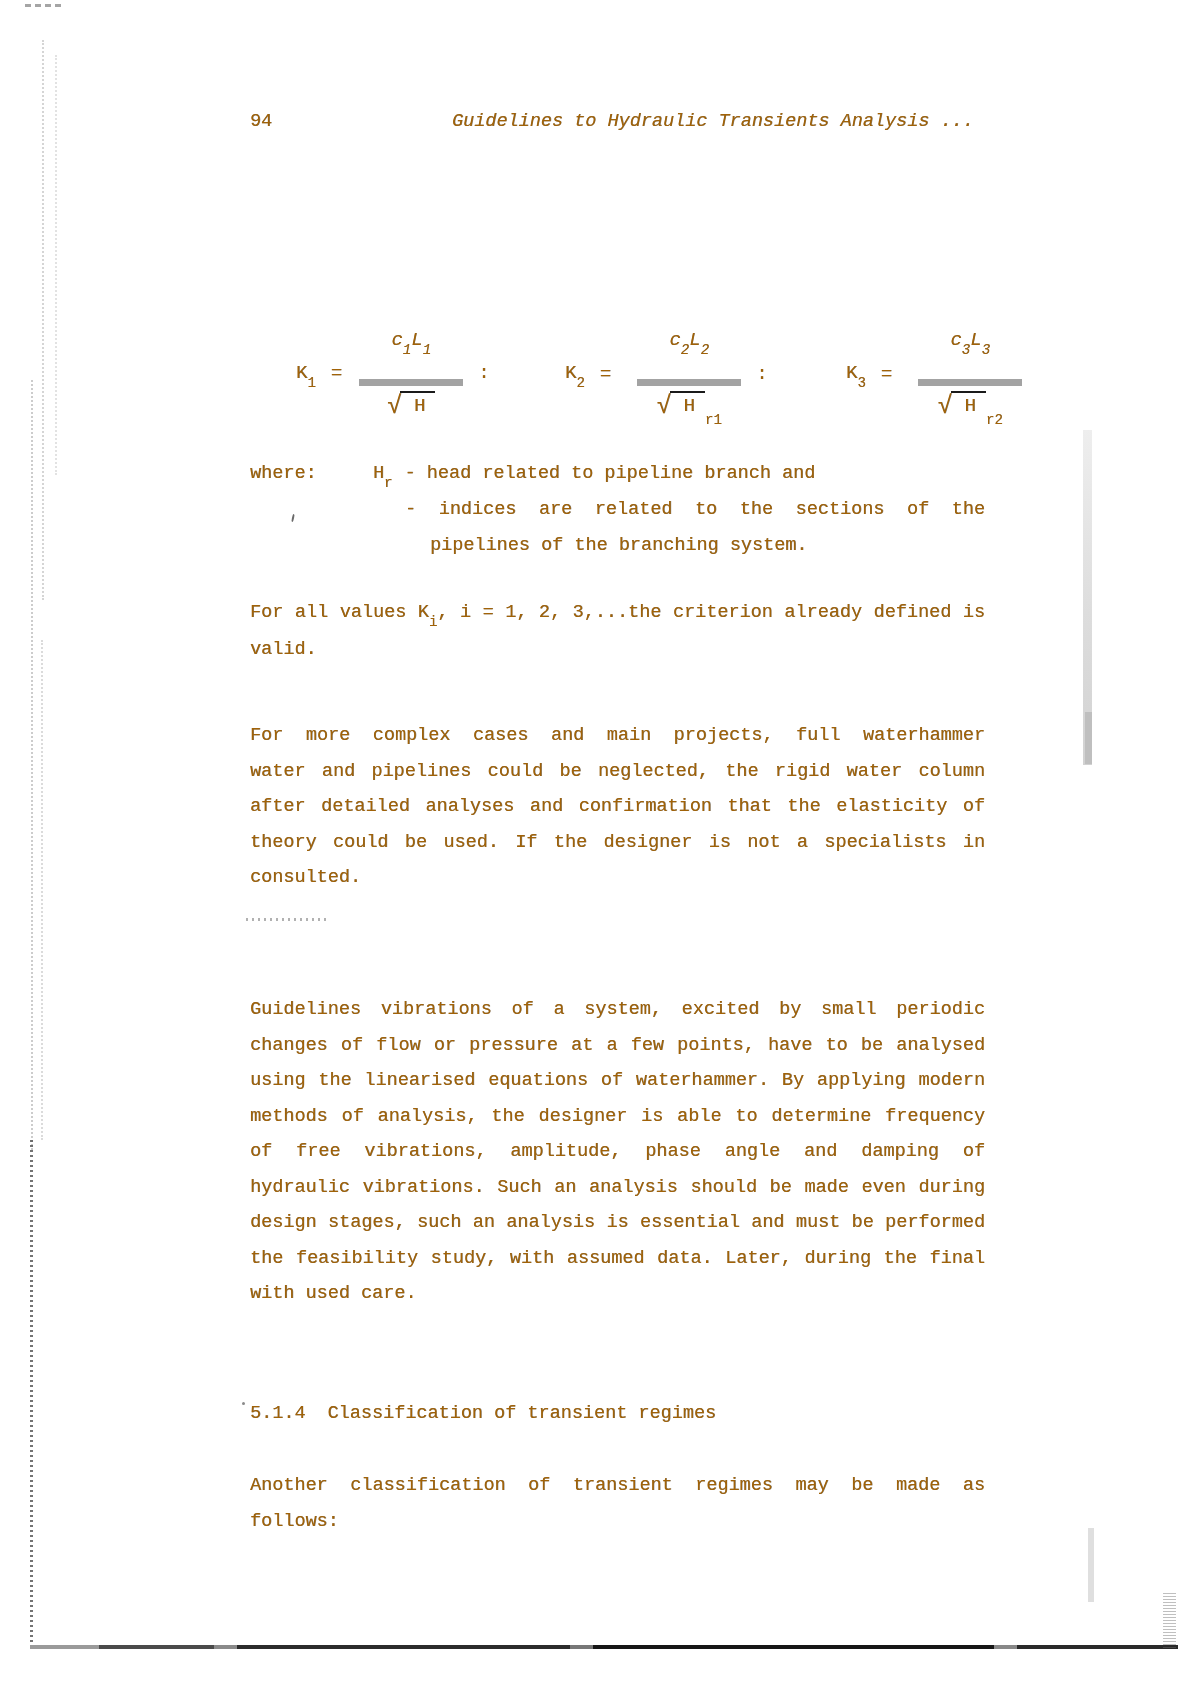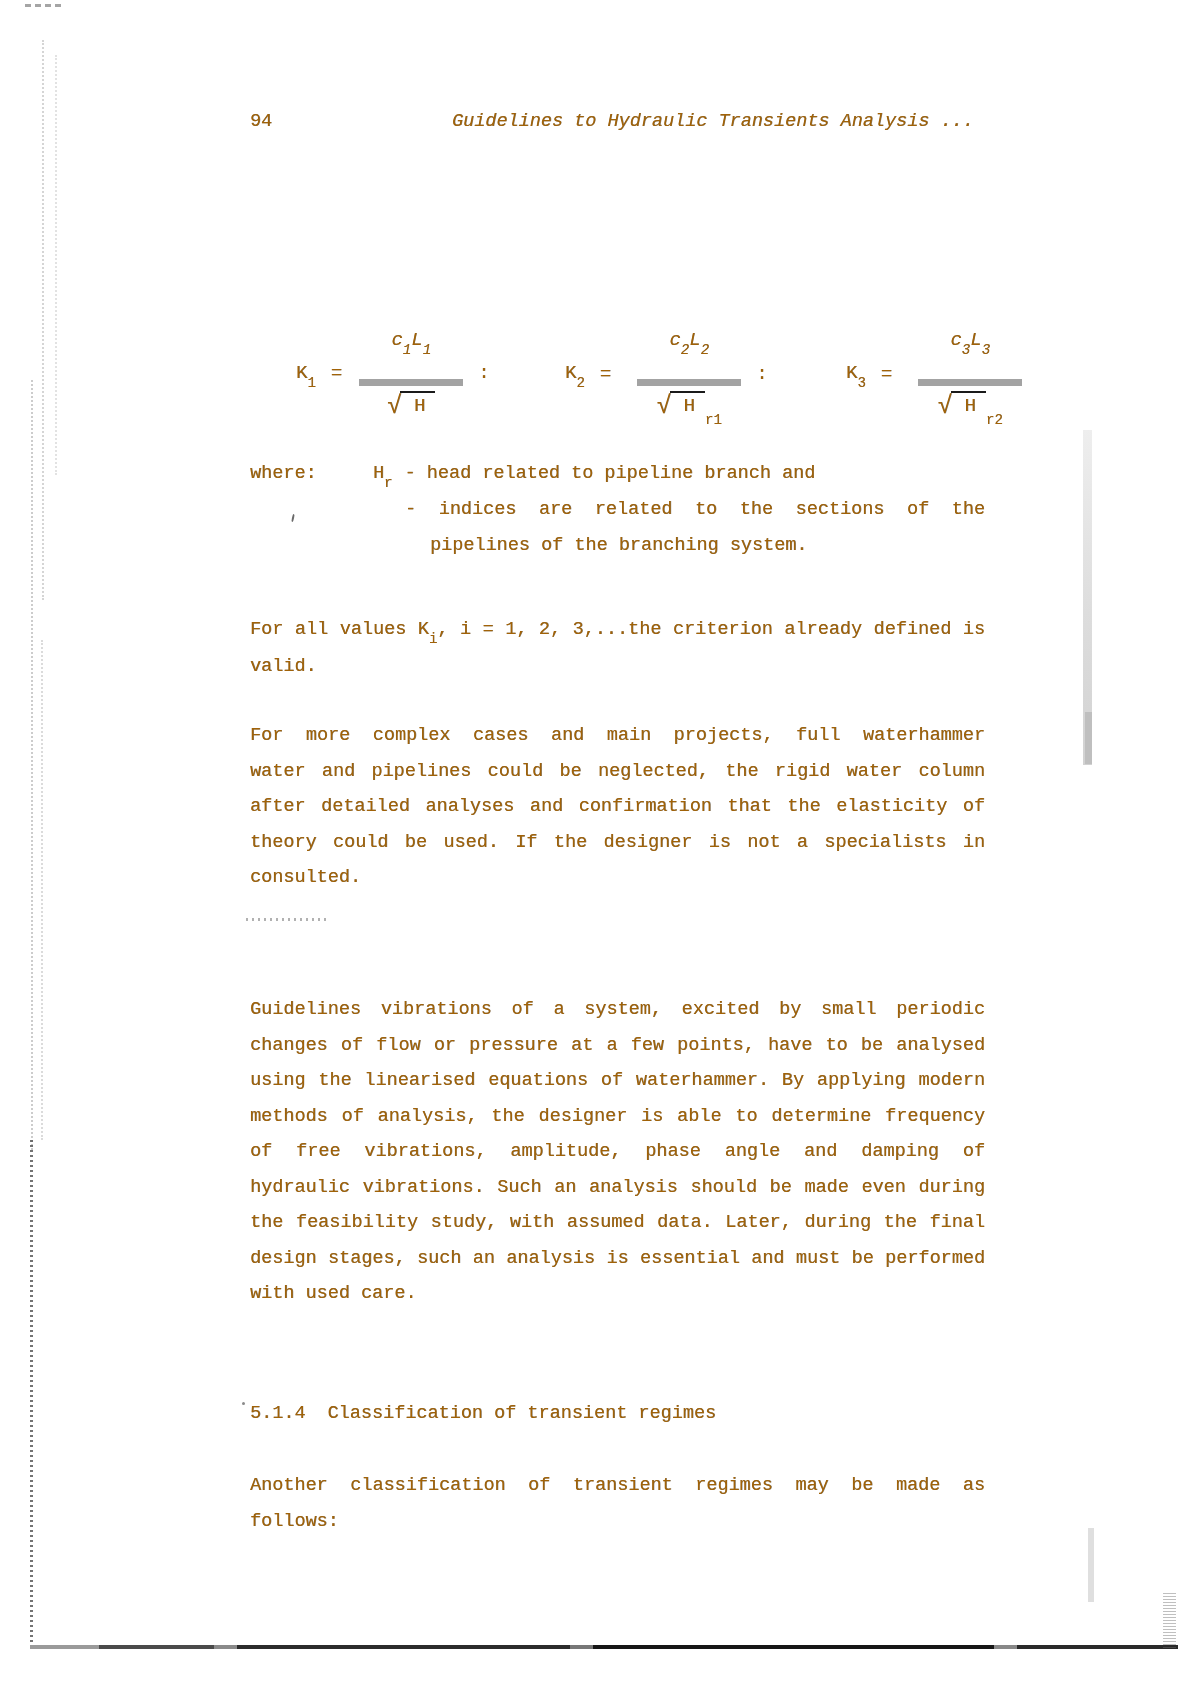--- a/index.html
+++ b/index.html
@@ -41,21 +41,21 @@
   
   .abs { position:absolute; }
   .page-number { left:250px; top:104px; }
   .running-title { left:452px; top:104px; font-style:italic; white-space:nowrap; }
 
   .para { left:250px; width:735px; }
   .pline { text-align:justify; text-align-last:justify; }
   .pline.last { text-align-last:left; }
   .jall  { text-align:justify; text-align-last:justify; }
 
-  .p-values   { top:612px; }
+  .p-values   { top:595px; }
   .p-complex  { top:718px; }
   .p-vibr     { top:992px; }
   .heading    { left:250px; top:1396px; white-space:nowrap; }
   .heading .hnum { margin-right:22px; }
   .p-another  { top:1468px; }
 
   
   .where { left:250px; top:456px; width:735px; height:115px; }
   .where .wlabel { position:absolute; left:0; top:0; }
   .where .wline1 { position:absolute; left:123px; top:0; white-space:nowrap; }
@@ -154,22 +154,22 @@
       <div class="pline last">consulted.</div>
     </div>
 
   <div class="abs para p-vibr">
       <div class="pline">Guidelines vibrations of a system, excited by small periodic</div>
       <div class="pline">changes of flow or pressure at a few points, have to be analysed</div>
       <div class="pline">using the linearised equations of waterhammer. By applying modern</div>
       <div class="pline">methods of analysis, the designer is able to determine frequency</div>
       <div class="pline">of free vibrations, amplitude, phase angle and damping of</div>
       <div class="pline">hydraulic vibrations. Such an analysis should be made even during</div>
+      <div class="pline">design stages, such an analysis is essential and must be performed</div>
       <div class="pline">the feasibility study, with assumed data. Later, during the final</div>
-      <div class="pline">design stages, such an analysis is essential and must be performed</div>
       <div class="pline last">with used care.</div>
     </div>
 
   <div class="abs heading">
     <span class="hnum">5.1.4</span><span>Classification of transient regimes</span>
   </div>
 
   <div class="abs para p-another">
       <div class="pline">Another classification of transient regimes may be made as</div>
       <div class="pline last">follows:</div>

